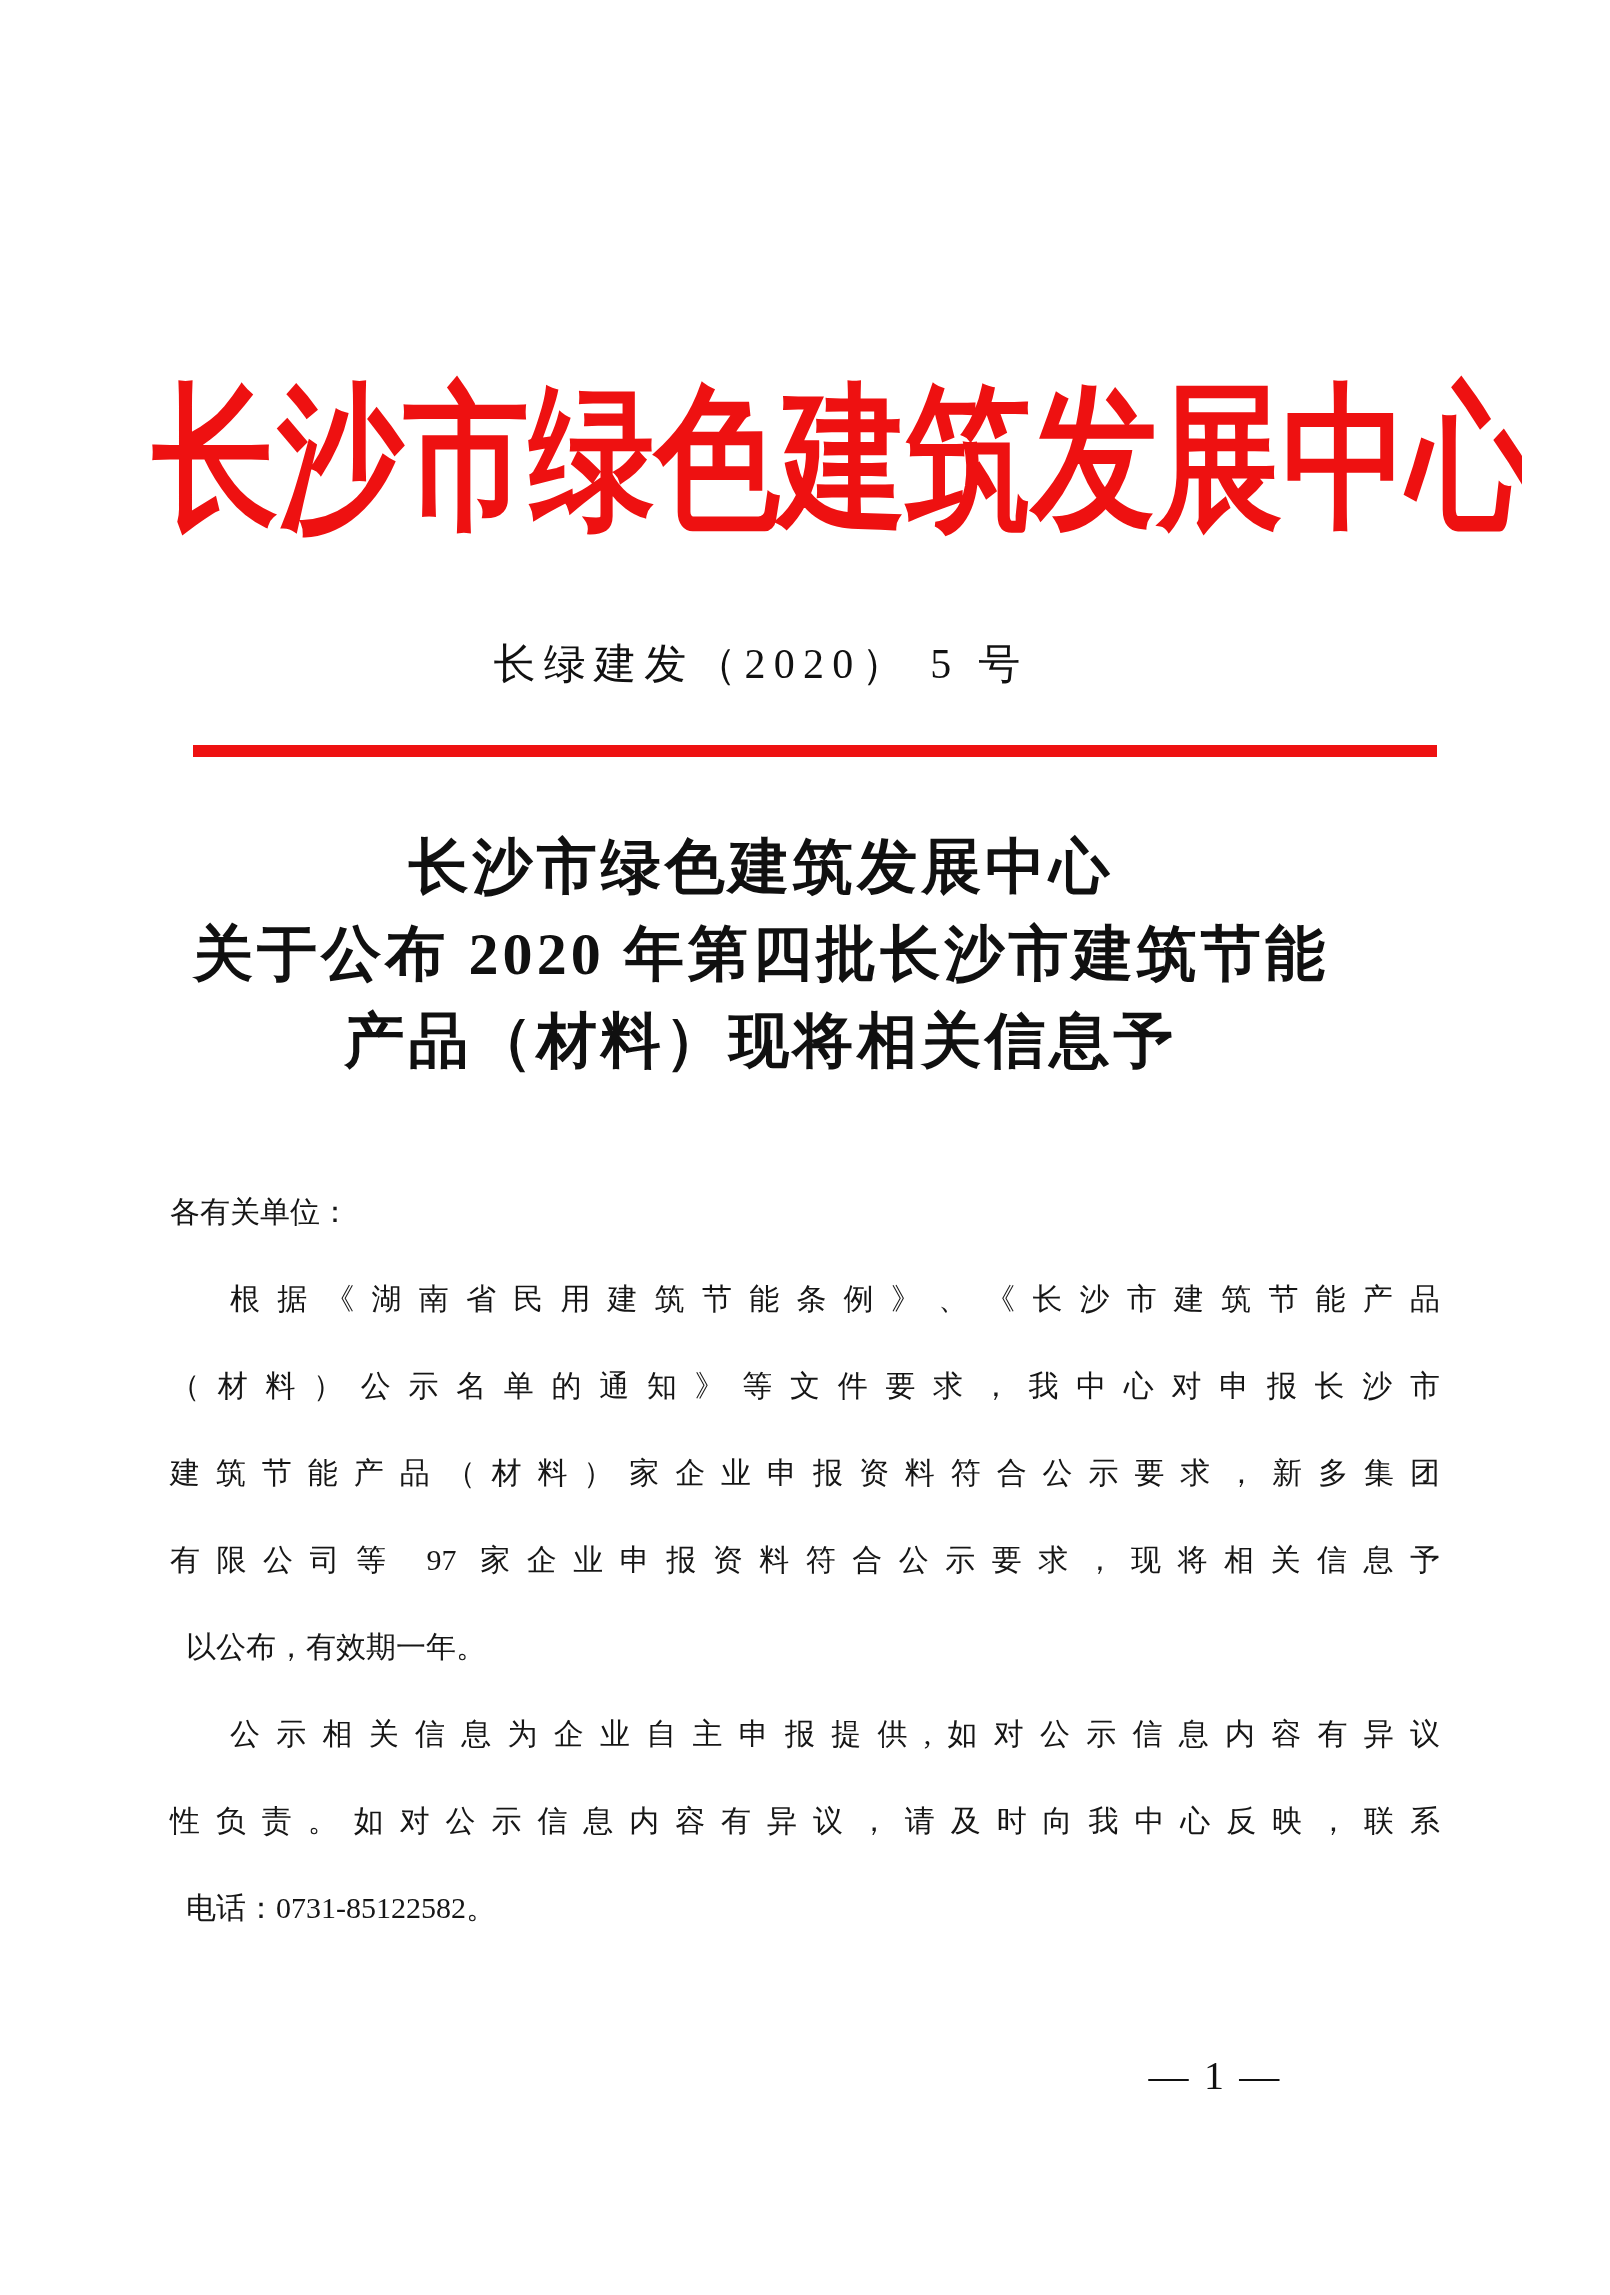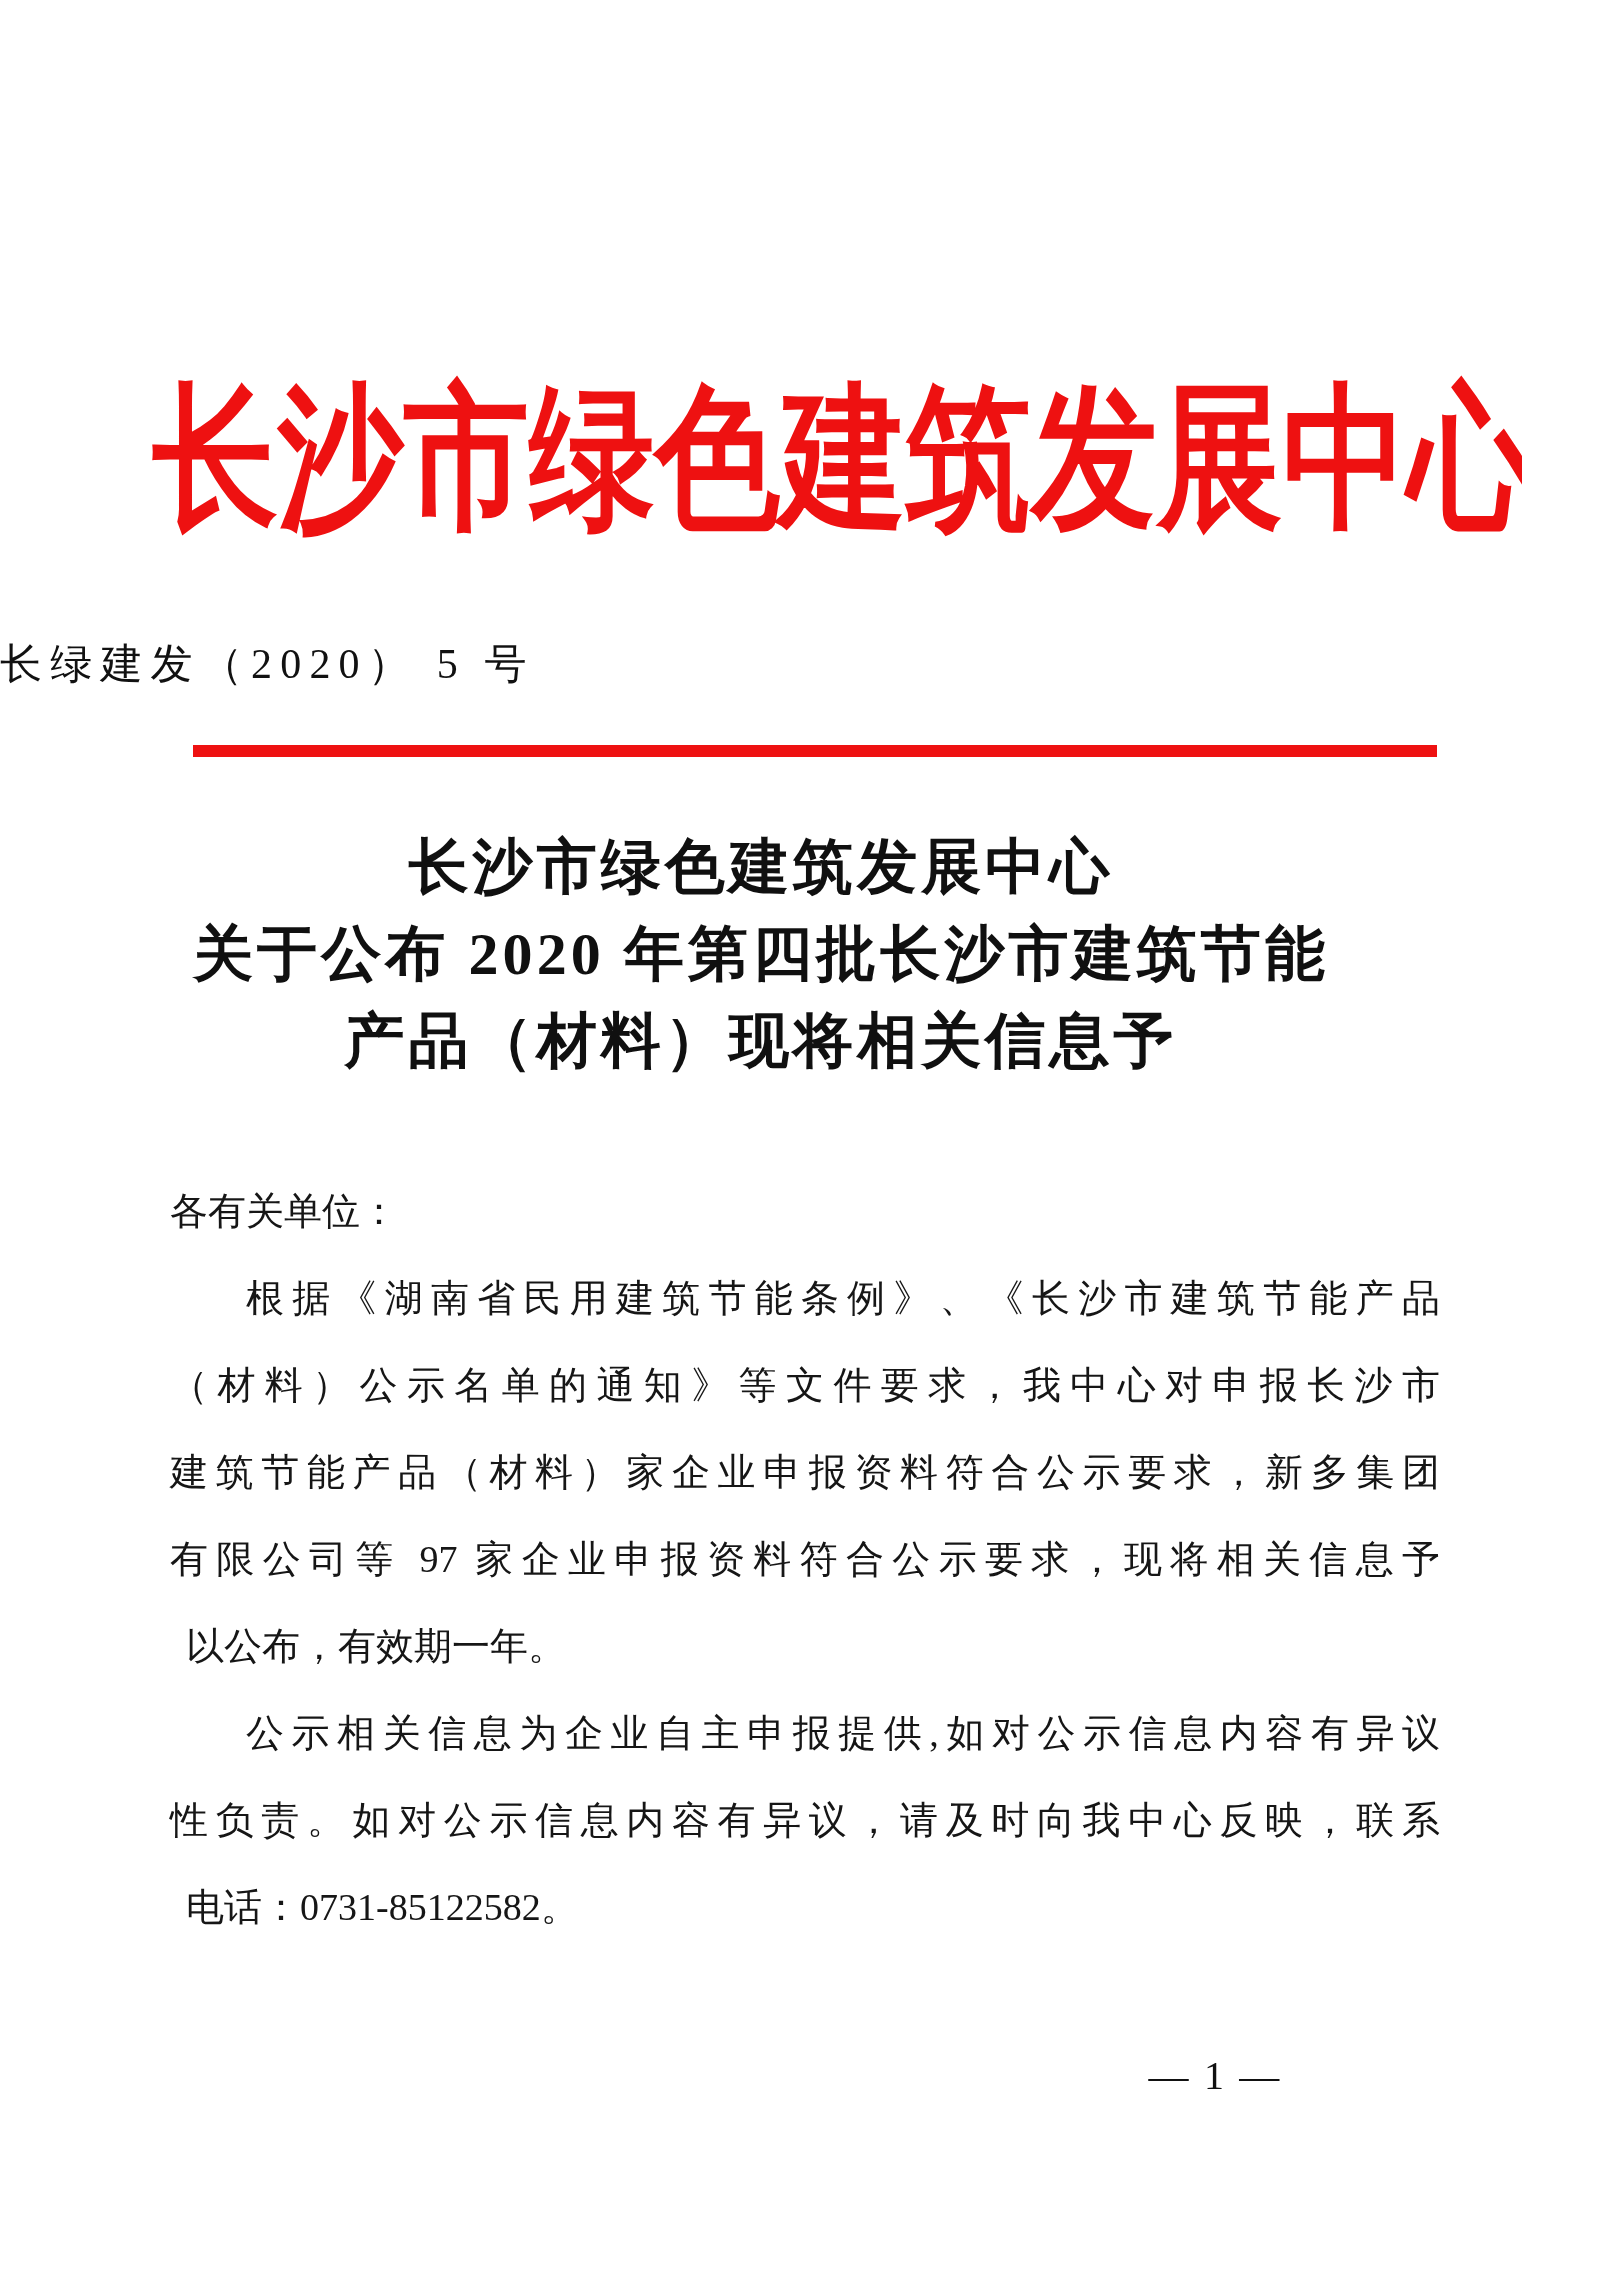--- a/index.html
+++ b/index.html
@@ -27,21 +27,21 @@
     white-space: nowrap;
     transform: scaleX(0.80);
     transform-origin: center;
   }
   
   .doc-number {
     position: absolute;
     top: 642px;
     left: 0;
     width: 100%;
-    text-align: left;
+    text-align: center;
     font-size: 42px;
     line-height: 45px;
     letter-spacing: 8.2px;
     color: #111111;
     white-space: nowrap;
   }
   
   .red-rule {
     position: absolute;
     top: 745px;
@@ -63,21 +63,21 @@
     letter-spacing: 4.1px;
     color: #101010;
     white-space: nowrap;
   }
   
   .body-text {
     position: absolute;
     top: 1168px;
     left: 170px;
     width: 1270px;
-    font-size: 38px;
+    font-size: 30px;
     line-height: 87px;
     color: #161616;
   }
   .b-line {
     text-align: justify;
     text-align-last: justify;
     white-space: nowrap;
   }
   .b-line.first { text-indent: 2em; }
   .b-line.last { text-align-last: left; margin-left: 16px; }

